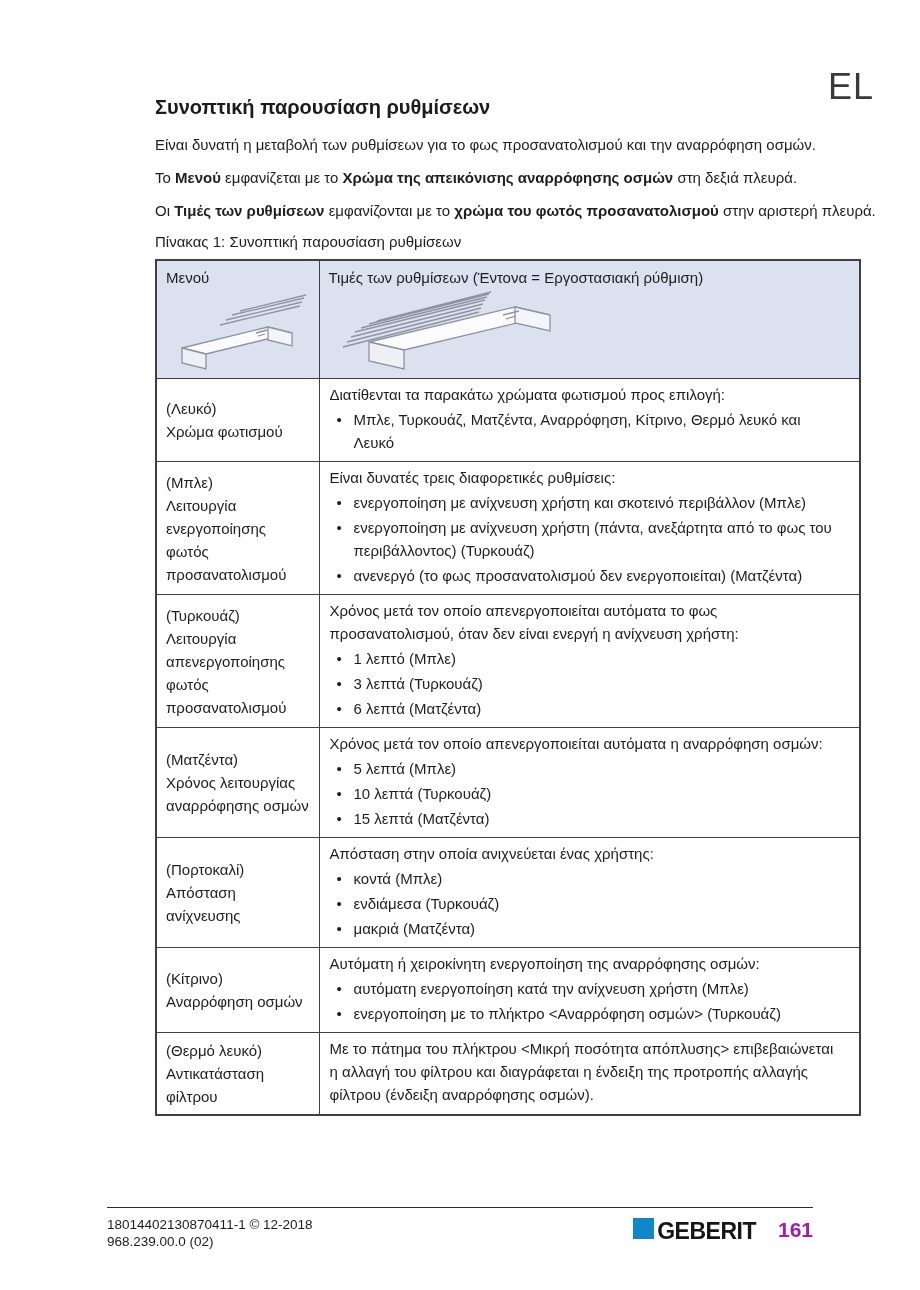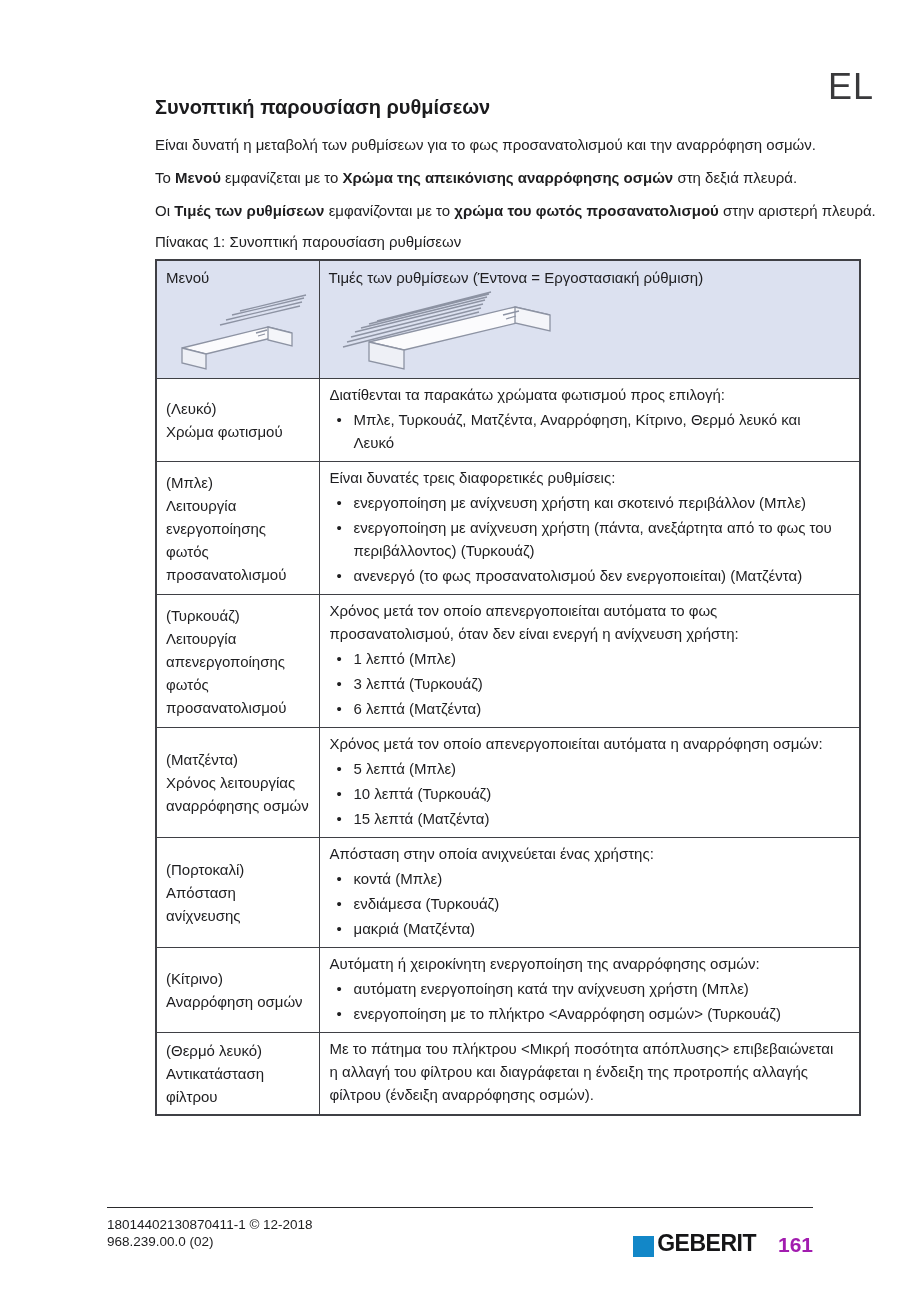--- a/index.html
+++ b/index.html
@@ -50,21 +50,21 @@
   .bullet-item::before{
     content:"\2022";position:absolute;left:7px;top:0;
   }
   .bullet-item b,.cell-intro b{font-weight:normal;}
   .footer{
     position:absolute;left:107px;top:1207px;width:706px;
     border-top:1px solid #2a2a2c;padding-top:8px;
     display:flex;justify-content:space-between;align-items:flex-start;
   }
   .doc-ids{font-size:13.5px;line-height:17px;color:#1c1c1e;}
-  .brand-block{display:flex;align-items:flex-end;margin-top:14px;}
+  .brand-block{display:flex;align-items:flex-start;margin-top:2px;}
   .brand-square{width:21px;height:21px;background:var(--brand-blue);margin-right:3px;}
   .brand-name{font-size:23px;font-weight:bold;letter-spacing:-0.5px;color:#151517;}
   .page-number{font-size:21px;font-weight:bold;margin-left:22px;color:#a21caf;}
   .illu-stroke{stroke:#8d93a3;stroke-width:1.3;fill:none;}
 </style>
 </head>
 <body>
 
 <div class="lang-code">EL</div>
 

